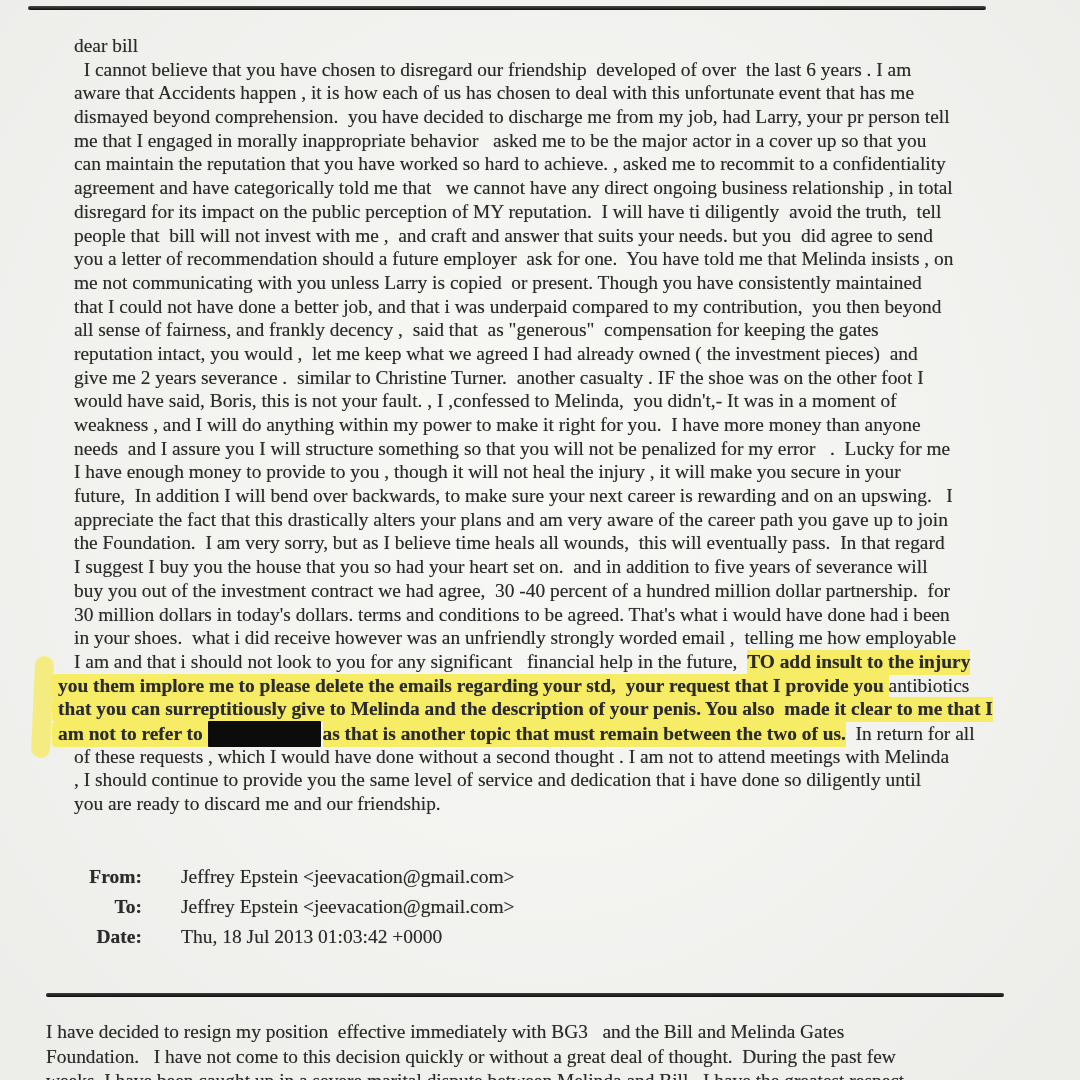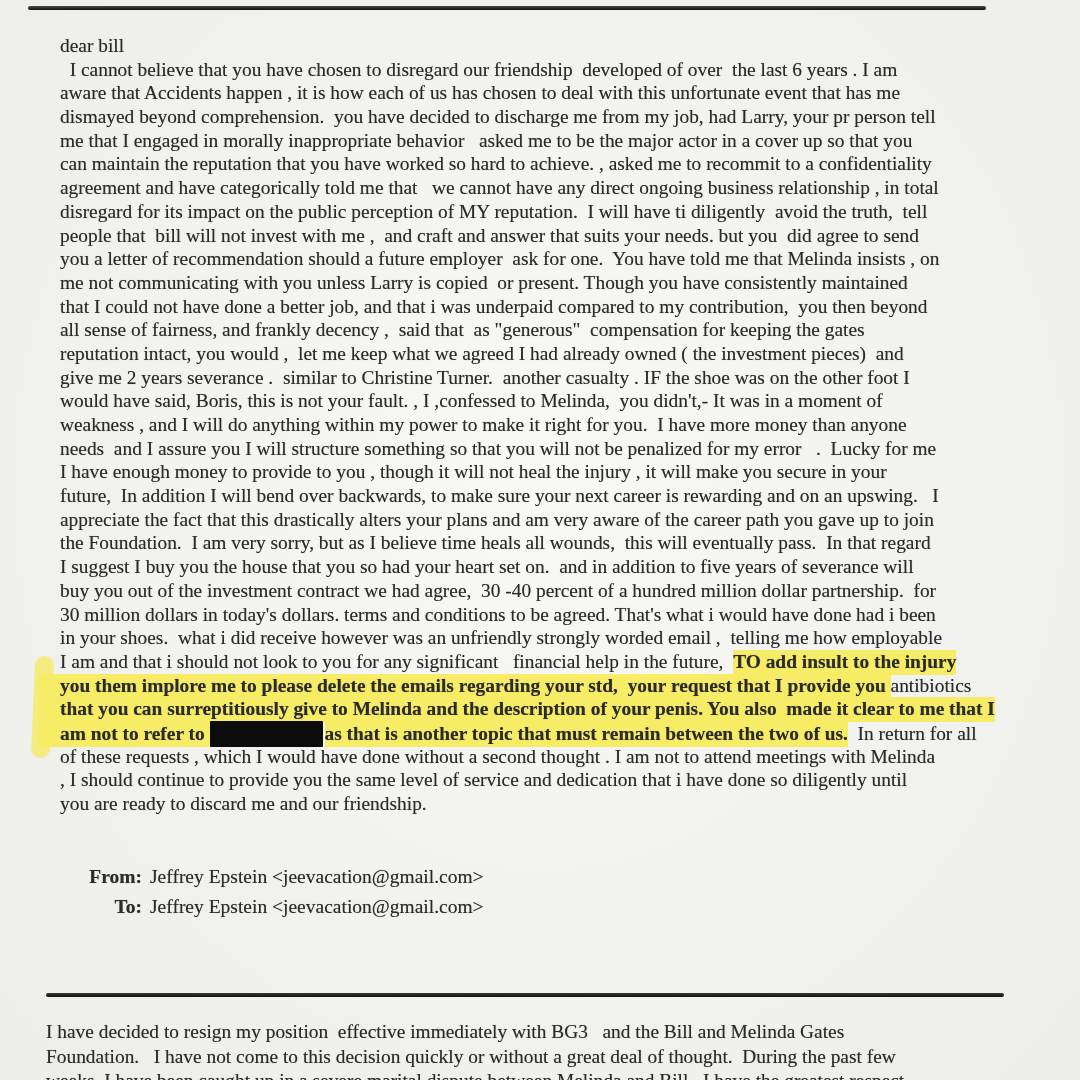--- a/index.html
+++ b/index.html
@@ -13,32 +13,32 @@
   .scan-tint{position:absolute;inset:0;pointer-events:none;
     background:radial-gradient(ellipse at 50% 45%, rgba(255,255,255,0.25), rgba(120,120,120,0.07) 95%);}
   .top-rule{position:absolute;left:28px;top:6px;width:958px;height:4px;
     background:linear-gradient(#4a4a4a,#101010);border-radius:2px;}
   .bottom-rule{position:absolute;left:46px;top:993px;width:958px;height:4px;
     background:linear-gradient(#3a3a3a,#101010);border-radius:2px;}
 
   .letter{position:absolute;left:60px;top:34px;width:1010px;
     font-size:19.4px;line-height:23.7px;white-space:pre;
     text-shadow:0 0 0.7px rgba(70,70,70,0.55);}
-  .tline{height:23.7px;}
+  .tline{height:23.7px;margin-left:14px;}
   .hl{background:var(--hl,#f6ec66);padding-top:1px;padding-bottom:3px;font-weight:bold;}
-  .tline .hl:first-child{margin-left:-22px;padding-left:22px;border-radius:4px 0 0 4px;}
+  .tline .hl:first-child{margin-left:-22px;padding-left:6px;border-radius:4px 0 0 4px;}
   .redact{display:inline-block;width:113px;height:26px;margin-right:2px;
     background:var(--redact,#0c0c0c);vertical-align:-7px;border-radius:1px;}
   .margin-swash{position:absolute;left:33px;top:656px;width:19px;height:102px;
     background:var(--hl,#f6ec66);opacity:0.8;border-radius:10px;transform:rotate(2.5deg);
     filter:blur(0.5px);}
 
   .headers{position:absolute;left:62px;top:847px;font-size:19.5px;
     text-shadow:0 0 0.7px rgba(70,70,70,0.55);}
-  .hrow{display:flex;height:30px;align-items:baseline;}
+  .hrow{display:flex;height:30px;align-items:baseline;gap:31px;}
   .hlabel{width:80px;text-align:right;font-weight:bold;white-space:pre;}
   .hvalue{padding-left:8px;white-space:pre;margin-top:19px;}
 
   .footer{position:absolute;left:46px;top:1020px;width:1010px;
     font-size:19.4px;line-height:24.6px;white-space:pre;
     text-shadow:0 0 0.7px rgba(70,70,70,0.55);}
 </style>
 </head>
 <body>
 
@@ -52,18 +52,22 @@
 
   <div class="headers">
     <div class="hrow">
       <span class="hlabel">From:</span>
       <span class="hvalue">Jeffrey Epstein &lt;jeevacation@gmail.com&gt;</span>
     </div>
     <div class="hrow">
       <span class="hlabel">To:</span>
       <span class="hvalue">Jeffrey Epstein &lt;jeevacation@gmail.com&gt;</span>
     </div>
+    <div class="hrow">
+      <span class="hlabel">Date:</span>
+      <span class="hvalue">Thu, 18 Jul 2013 01:03:42 +0000</span>
+    </div>
   </div>
 
   <div class="bottom-rule"></div>
 
   <div class="footer" id="footer-body"><div>I have decided to resign my position  effective immediately with BG3   and the Bill and Melinda Gates</div><div>Foundation.   I have not come to this decision quickly or without a great deal of thought.  During the past few</div><div>weeks, I have been caught up in a severe marital dispute between Melinda and Bill.  I have the greatest respect</div></div>
 </div>
 
 </body></html>

